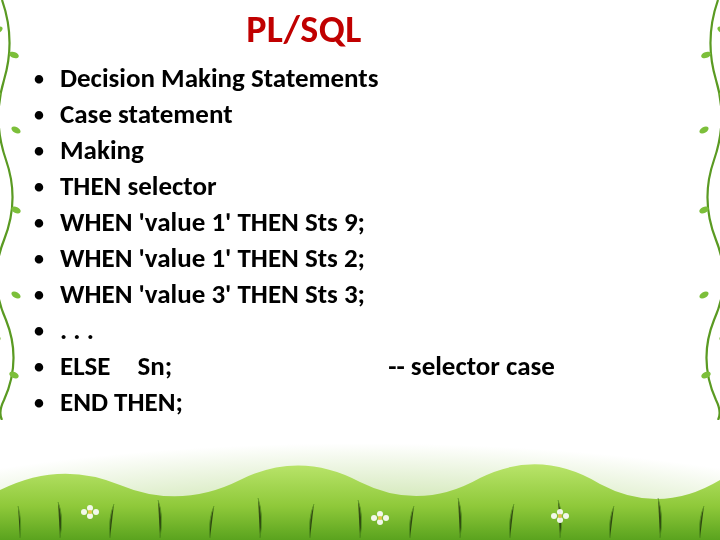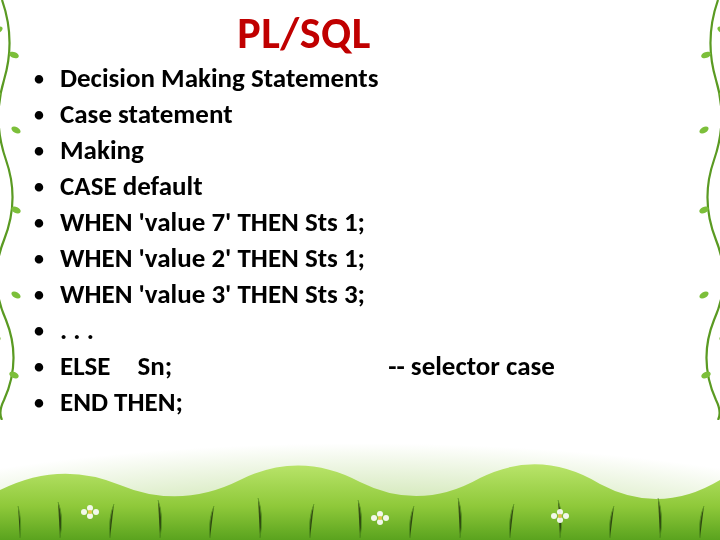--- a/index.html
+++ b/index.html
@@ -25,21 +25,21 @@
     pointer-events: none;
   }
   .vine-left { left: -8px; }
   .vine-right { right: -8px; }
   .title {
     position: absolute;
     top: 6px;
     left: 0;
     width: 608px;
     text-align: center;
-    font-size: 44px;
+    font-size: 38px;
     font-weight: 700;
     color: #c00000;
     letter-spacing: 0.5px;
   }
   .content {
     position: absolute;
     top: 60px;
     left: 28px;
     width: 660px;
   }
@@ -116,29 +116,29 @@
     <div class="bullet-row">
       <span class="bullet-dot">•</span>
       <span class="bullet-text">Case statement</span>
     </div>
     <div class="bullet-row">
       <span class="bullet-dot">•</span>
       <span class="bullet-text">Making</span>
     </div>
     <div class="bullet-row">
       <span class="bullet-dot">•</span>
-      <span class="bullet-text">CASE default</span>
-    </div>
-    <div class="bullet-row">
-      <span class="bullet-dot">•</span>
-      <span class="bullet-text">WHEN 'value 7' THEN Sts 1;</span>
-    </div>
-    <div class="bullet-row">
-      <span class="bullet-dot">•</span>
-      <span class="bullet-text">WHEN 'value 2' THEN Sts 1;</span>
+      <span class="bullet-text">THEN selector</span>
+    </div>
+    <div class="bullet-row">
+      <span class="bullet-dot">•</span>
+      <span class="bullet-text">WHEN 'value 1' THEN Sts 9;</span>
+    </div>
+    <div class="bullet-row">
+      <span class="bullet-dot">•</span>
+      <span class="bullet-text">WHEN 'value 1' THEN Sts 2;</span>
     </div>
     <div class="bullet-row">
       <span class="bullet-dot">•</span>
       <span class="bullet-text">WHEN 'value 3' THEN Sts 3;</span>
     </div>
     <div class="bullet-row">
       <span class="bullet-dot">•</span>
       <span class="bullet-text">. . .</span>
     </div>
     <div class="bullet-row">

